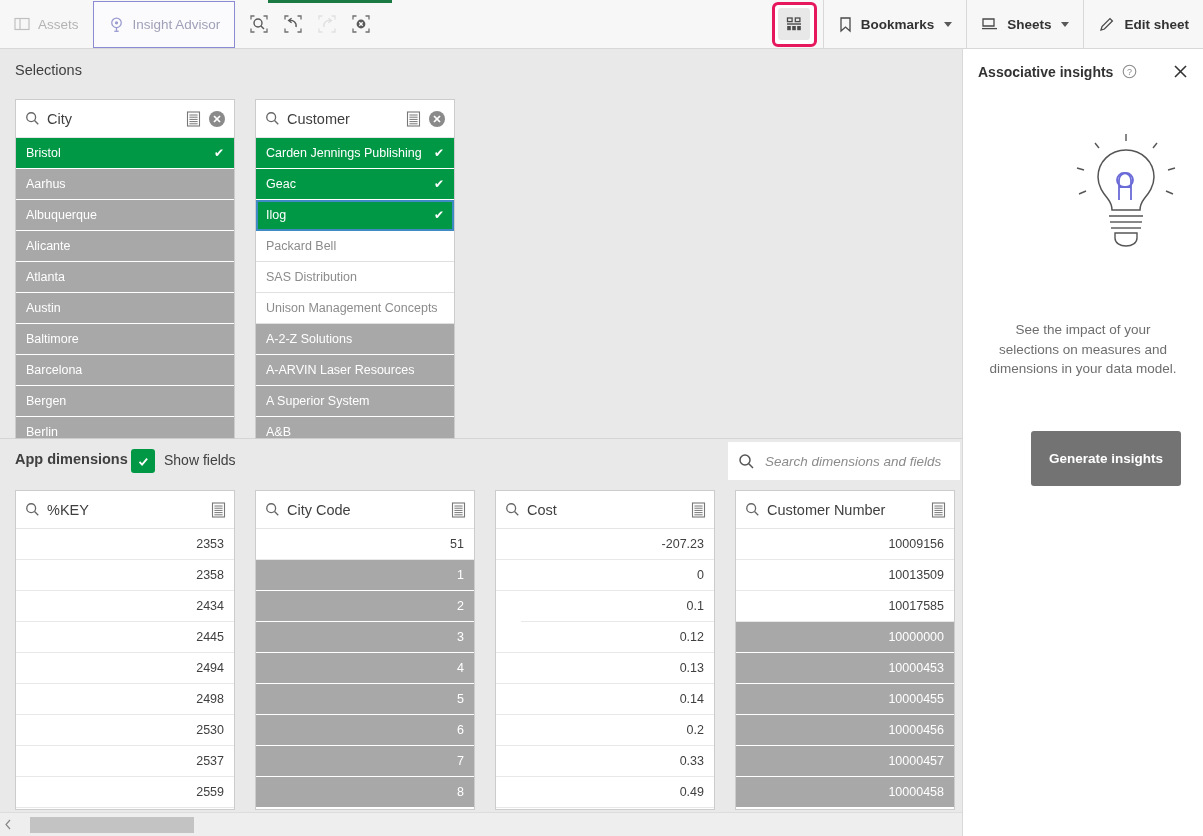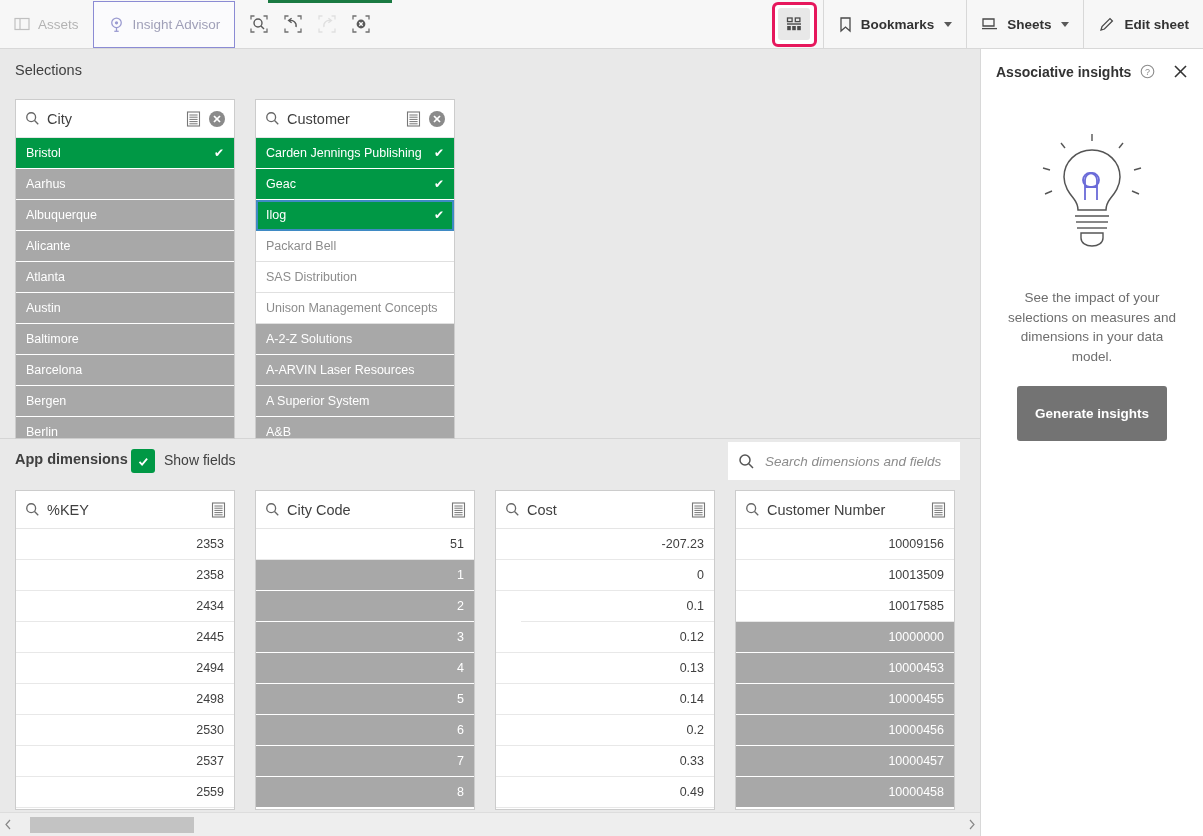--- a/index.html
+++ b/index.html
@@ -199,35 +199,36 @@
   .hs-thumb {
     position: absolute; left: 14px; top: 4px;
     width: 164px; height: 16px;
     background: #c3c3c3;
     cursor: pointer;
   }
 
   
   .ai-panel {
     position: absolute; top: 0; right: 0;
-    width: 223px; height: 787px;
+    width: 241px; height: 787px;
     background: #ffffff;
     border-left: 1px solid #d8d8d8;
   }
   .ai-head {
     display: flex; align-items: center;
     padding: 14px 14px 0 15px; gap: 9px;
   }
   .ai-title { font-size: 14px; color: #333333; font-weight: bold; }
   .ai-help { cursor: pointer; display: flex; }
   .ai-close { margin-left: auto; cursor: pointer; display: flex; }
   .ai-body {
     display: flex; flex-direction: column;
-    align-items: center;
+    align-items: flex-end;
     padding: 52px 22px 0 22px;
+    gap: 32px;
   }
   .ai-text {
     margin-top: 26px;
     font-size: 13.5px; color: #6e6e6e;
     text-align: center; line-height: 1.45;
   }
   .ai-btn {
     margin-top: 20px;
     background: #737373; color: #ffffff;
     border: none; border-radius: 3px;

